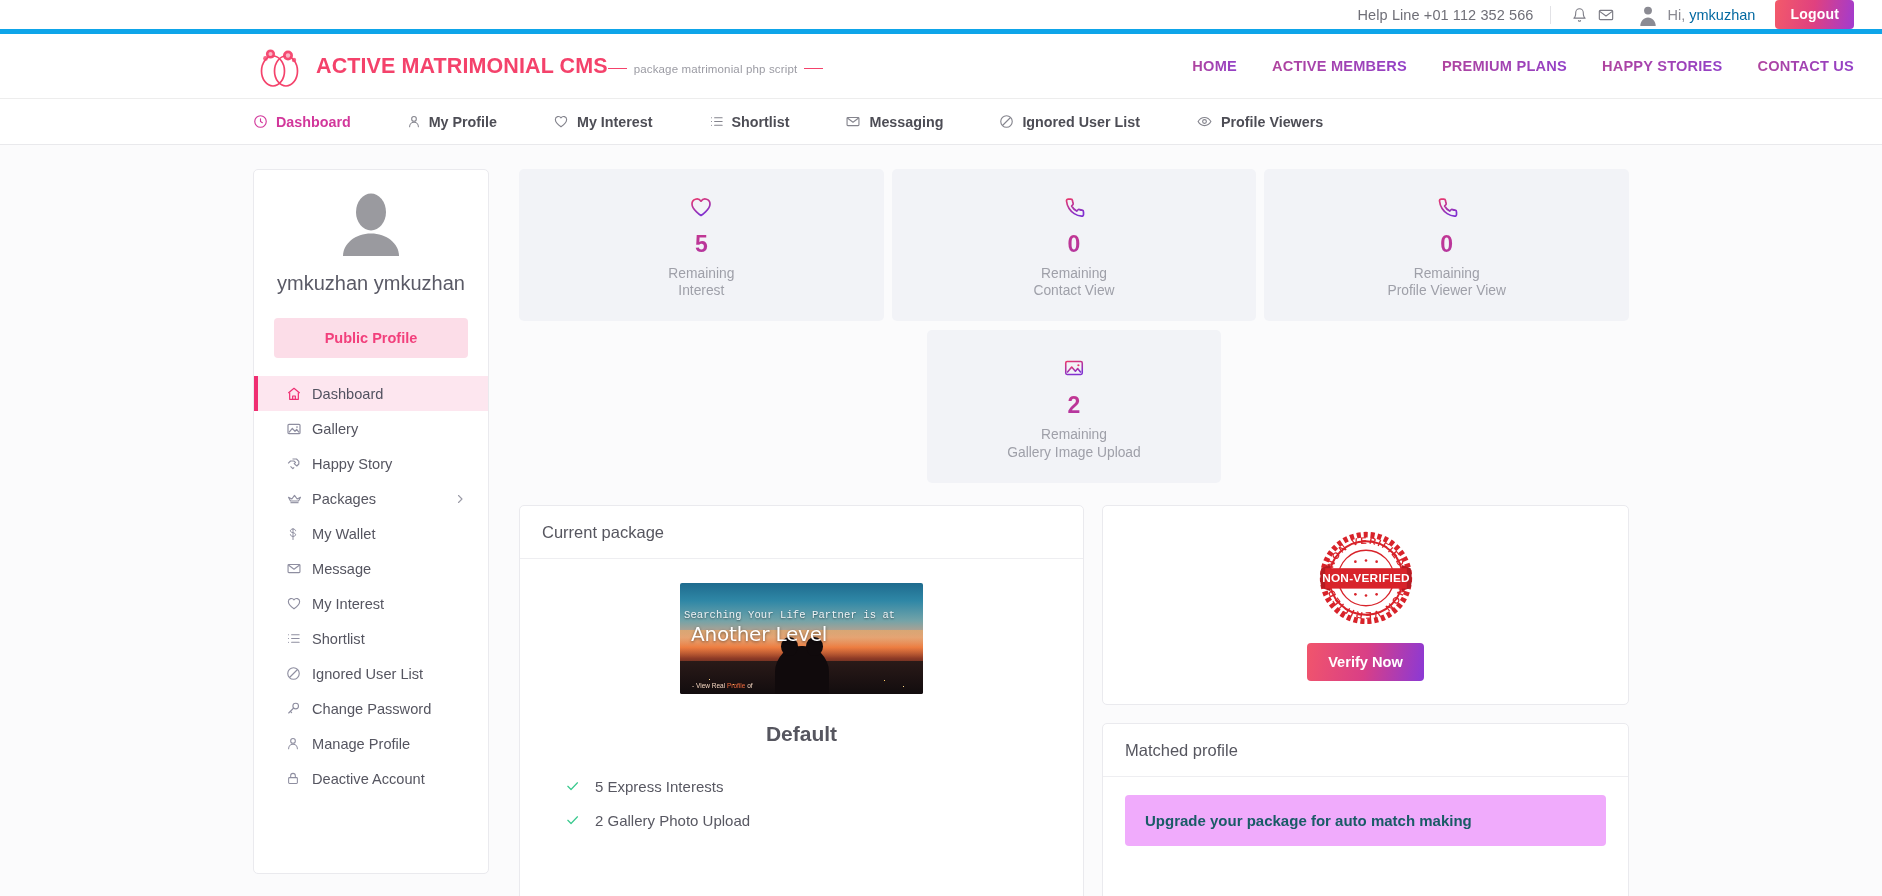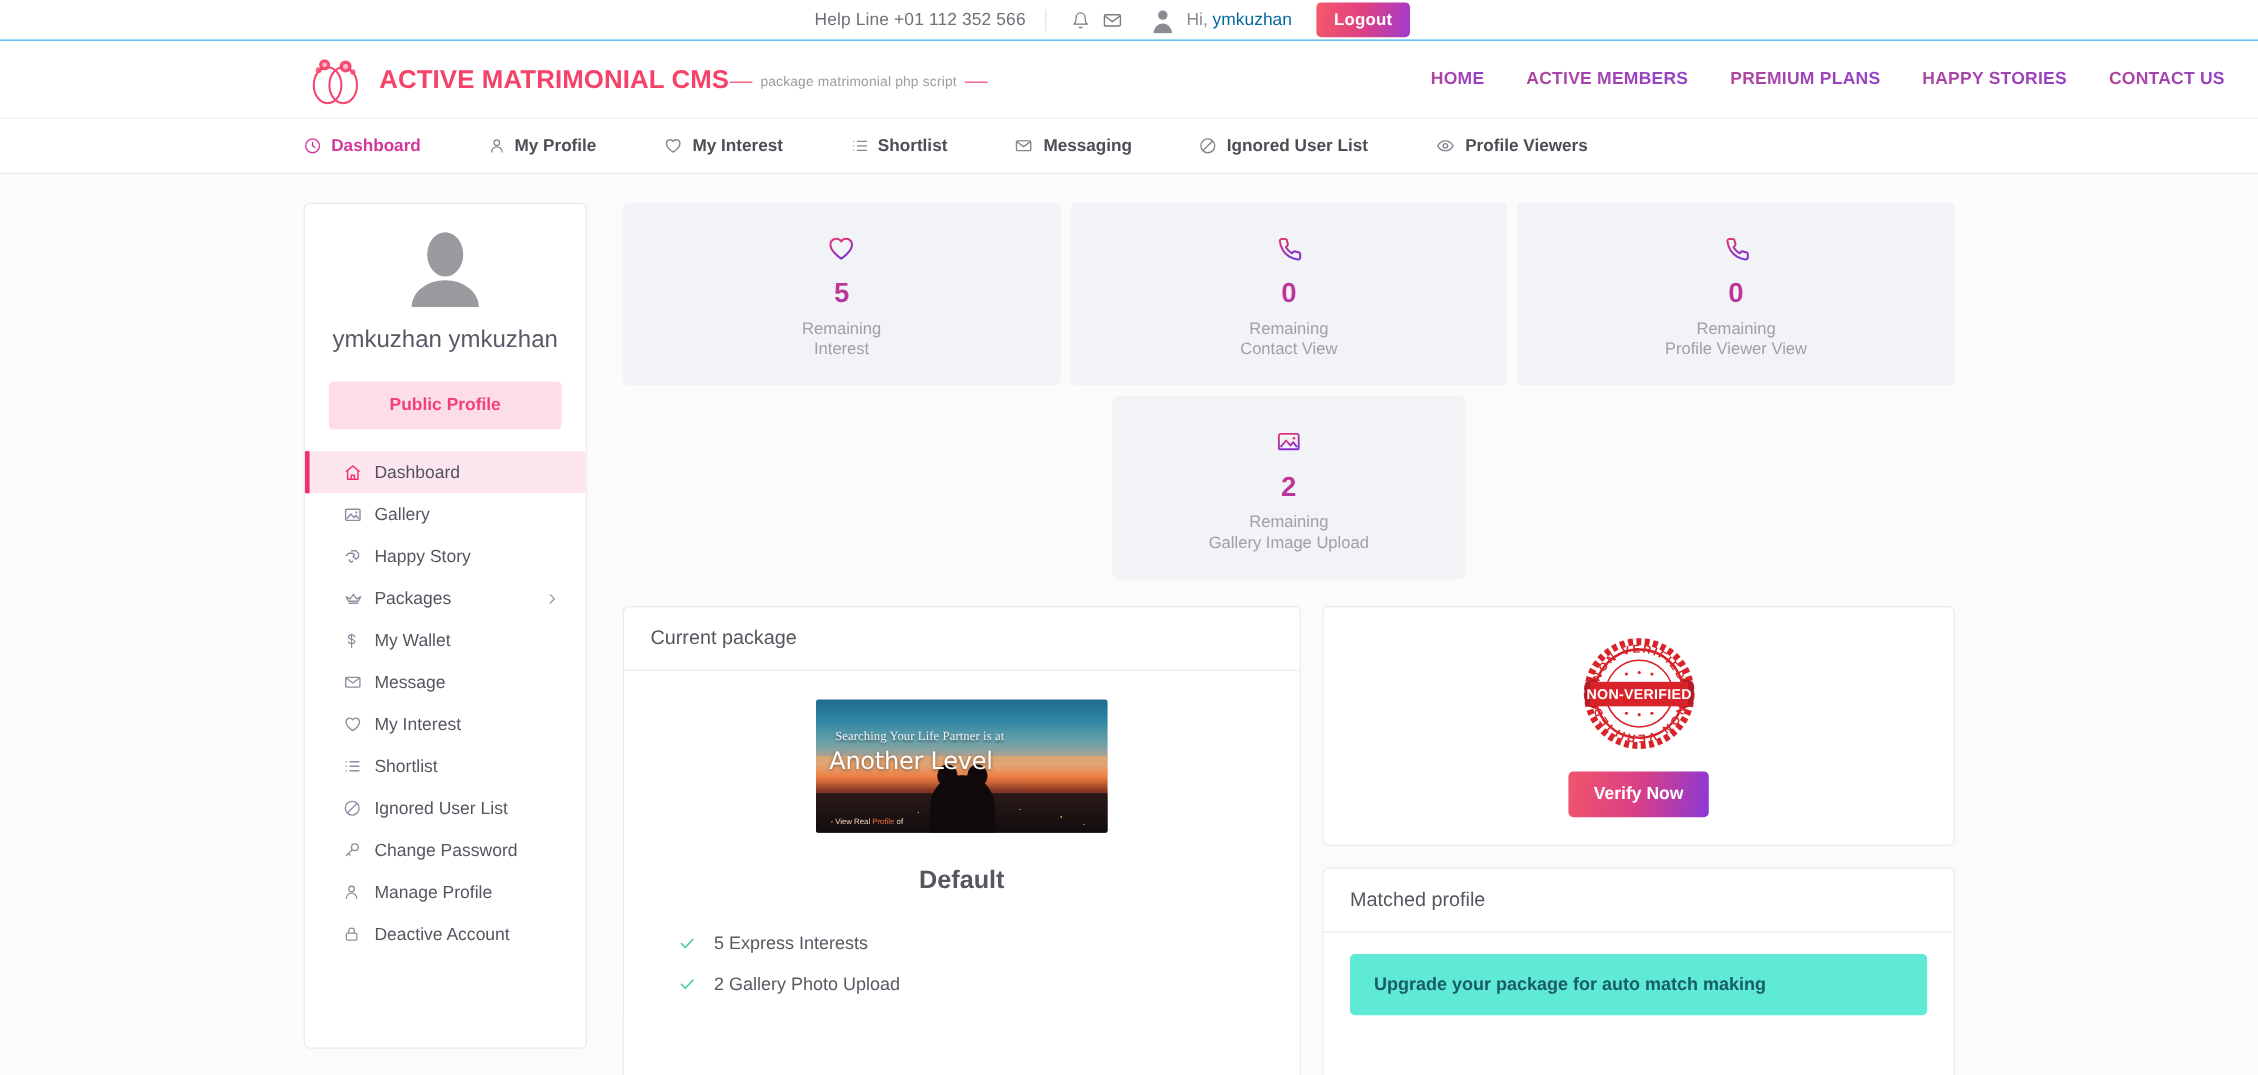--- a/index.html
+++ b/index.html
@@ -10,24 +10,24 @@
     background: #ffffff;
     font-family: "Liberation Sans", sans-serif;
     -webkit-font-smoothing: antialiased;
   }
 
   
   .topbar {
     height: 34px;
     display: flex;
     align-items: center;
-    justify-content: center;
+    justify-content: flex-end;
     padding-right: 28px;
     background: #ffffff;
-    border-bottom: 1px solid #0ea5e9;
+    border-bottom: 5px solid #0ea5e9;
     gap: 0;
   }
   .helpline {
     font-size: 14.5px;
     color: #6f6f77;
     letter-spacing: .1px;
   }
   .tb-divider {
     width: 1px;
     height: 18px;
@@ -313,24 +313,24 @@
     background: #100a0c;
     border-radius: 26px 26px 0 0;
   }
   .banner .couple:before, .banner .couple:after {
     content: ""; position: absolute; top: -9px;
     width: 17px; height: 19px; background: #100a0c; border-radius: 50%;
   }
   .banner .couple:before { left: 6px; }
   .banner .couple:after  { right: 6px; }
   .banner-t1 {
-    position: absolute; left: 16px; top: 26px;
+    position: absolute; left: 4px; top: 26px;
     font-size: 10.5px; color: #eef3f6; letter-spacing: .1px;
     text-shadow: 0 1px 2px rgba(0,0,0,.45);
-    font-family: Liberation Serif, serif;
+    font-family: Liberation Mono, monospace;
   }
   .banner-t2 {
     position: absolute; left: 11px; top: 39px;
     font-size: 20px; color: #fff; font-weight: 400;
     letter-spacing: -.2px;
     text-shadow: 0 1px 3px rgba(0,0,0,.5);
     font-family: "DejaVu Sans", sans-serif;
   }
   .banner-t3 {
     position: absolute; left: 12px; bottom: 5px;
@@ -368,21 +368,21 @@
     border-radius: 4px;
     font-size: 14.6px;
     font-weight: 600;
     padding: 11px 21px;
     cursor: pointer;
     font-family: inherit;
   }
 
   .match-card { flex: 1; }
   .alert-info {
-    background: #5eead4;
+    background: #f0abfc;
     color: #195b66;
     border-radius: 4px;
     padding: 17px 20px;
     font-size: 15px;
     font-weight: 600;
     margin: 18px 0 0;
   }
 </style>
 </head>
 <body>

